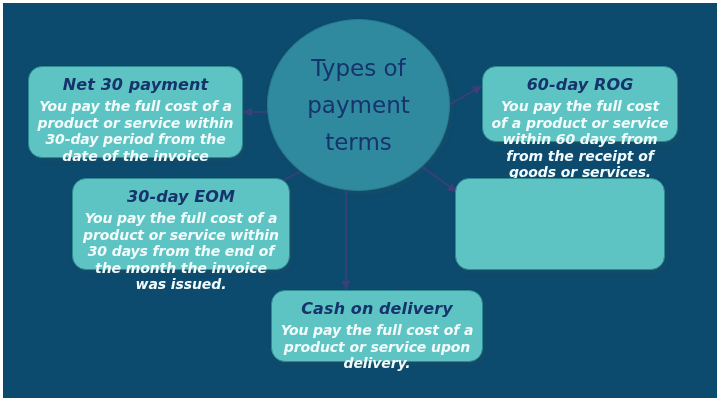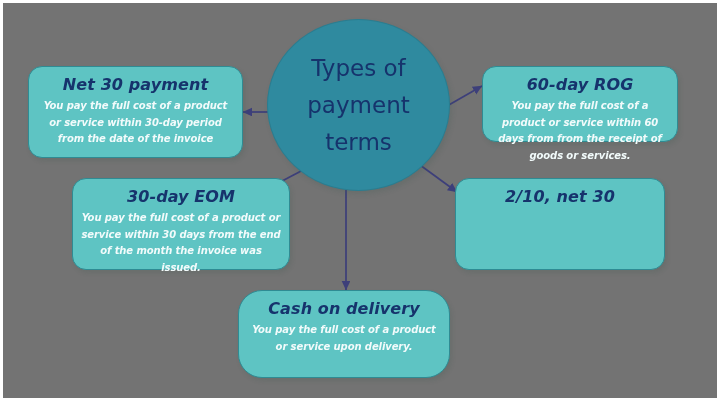--- a/index.html
+++ b/index.html
@@ -12,21 +12,21 @@
     height: 404px;
     overflow: hidden;
     font-family: "DejaVu Sans", sans-serif;
   }
   #canvas {
     position: absolute;
     left: 0;
     top: 0;
     width: 720px;
     height: 404px;
-    background: #737373;
+    background: #0c4a6e;
     overflow: hidden;
   }
   #edge-layer {
     position: absolute;
     left: 0; top: 0;
     width: 720px; height: 404px;
     pointer-events: none;
   }
   .node-box {
     position: absolute;
@@ -46,21 +46,21 @@
     font-size: 16px;
     line-height: 24px;
     letter-spacing: 0.1px;
     white-space: nowrap;
   }
   .node-body {
     font-family: "DejaVu Sans", sans-serif;
     font-style: italic;
     font-weight: bold;
     color: #f2fbfb;
-    font-size: 10px;
+    font-size: 14px;
     line-height: 16.5px;
     letter-spacing: -0.1px;
     margin-top: 1px;
   }
   #hub {
     position: absolute;
     left: 267px;
     top: 19px;
     width: 181px;
     height: 170px;
@@ -120,24 +120,23 @@
     <div class="node-title">60-day ROG</div>
     <div class="node-body">You pay the full cost of a product or service within 60 days from from the receipt of goods or services.</div>
   </div>
 
   <div class="node-box" style="left:55px; top:178px; width:218px; height:92px;margin-left:17px;">
     <div class="node-title">30-day EOM</div>
     <div class="node-body">You pay the full cost of a product or service within 30 days from the end of the month the invoice was issued.</div>
   </div>
 
   <div class="node-box" style="left:455px; top:178px; width:210px; height:92px;">
-    <div class="node-title">2/10, net 30</div>
   </div>
 
-  <div class="node-box" style="left:238px; top:290px; width:212px; height:88px;border-radius:24px;">
+  <div class="node-box" style="left:271px; top:290px; width:212px; height:72px;">
     <div class="node-title">Cash on delivery</div>
     <div class="node-body">You pay the full cost of a product or service upon delivery.</div>
   </div>
 
   <div class="frame-strip" id="strip-top"></div>
   <div class="frame-strip" id="strip-bottom"></div>
   <div class="frame-strip" id="strip-left"></div>
   <div class="frame-strip" id="strip-right"></div>
 
 </div>

